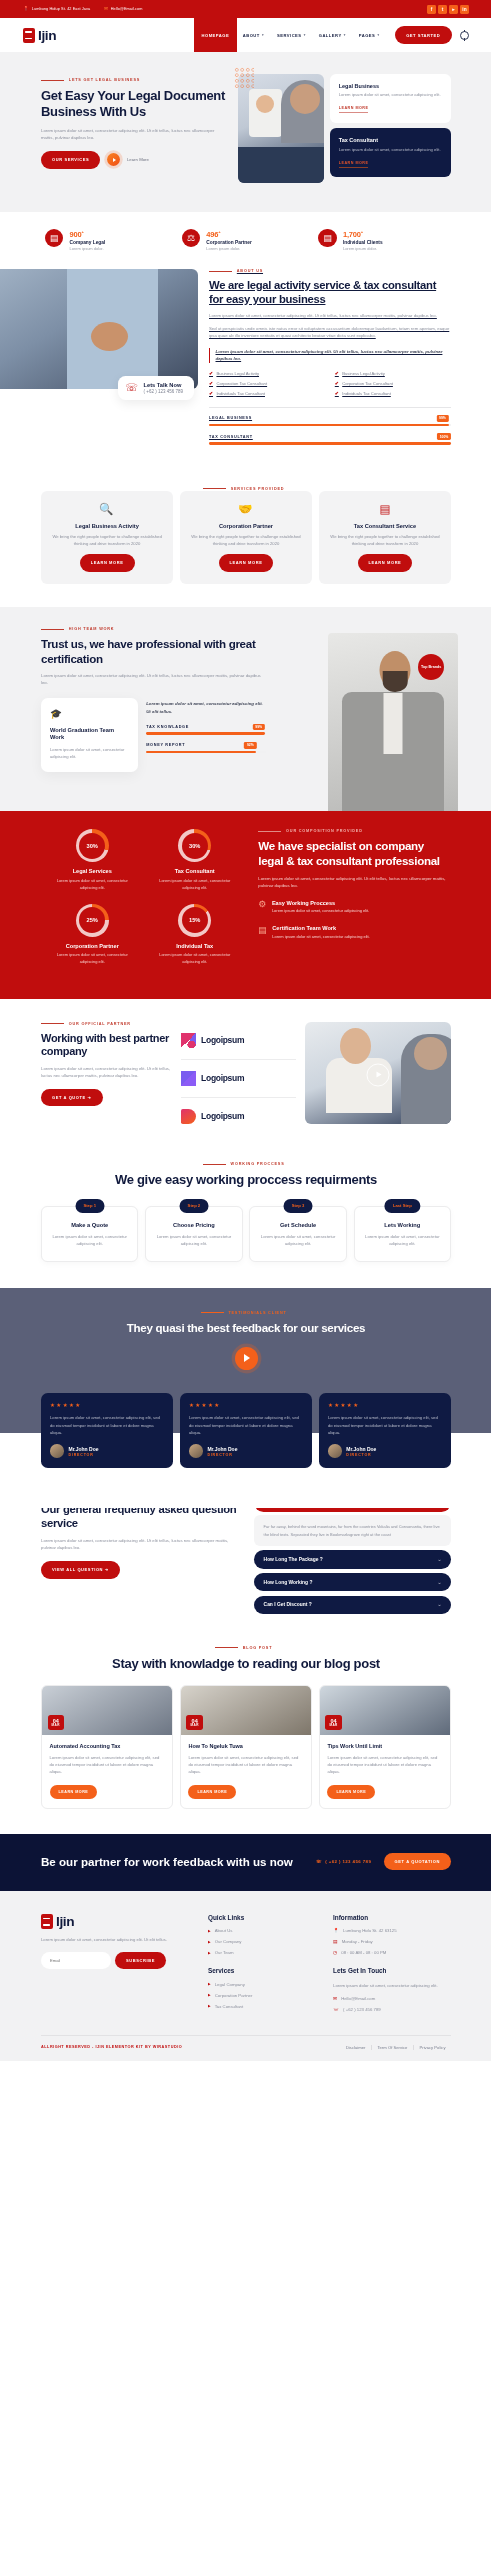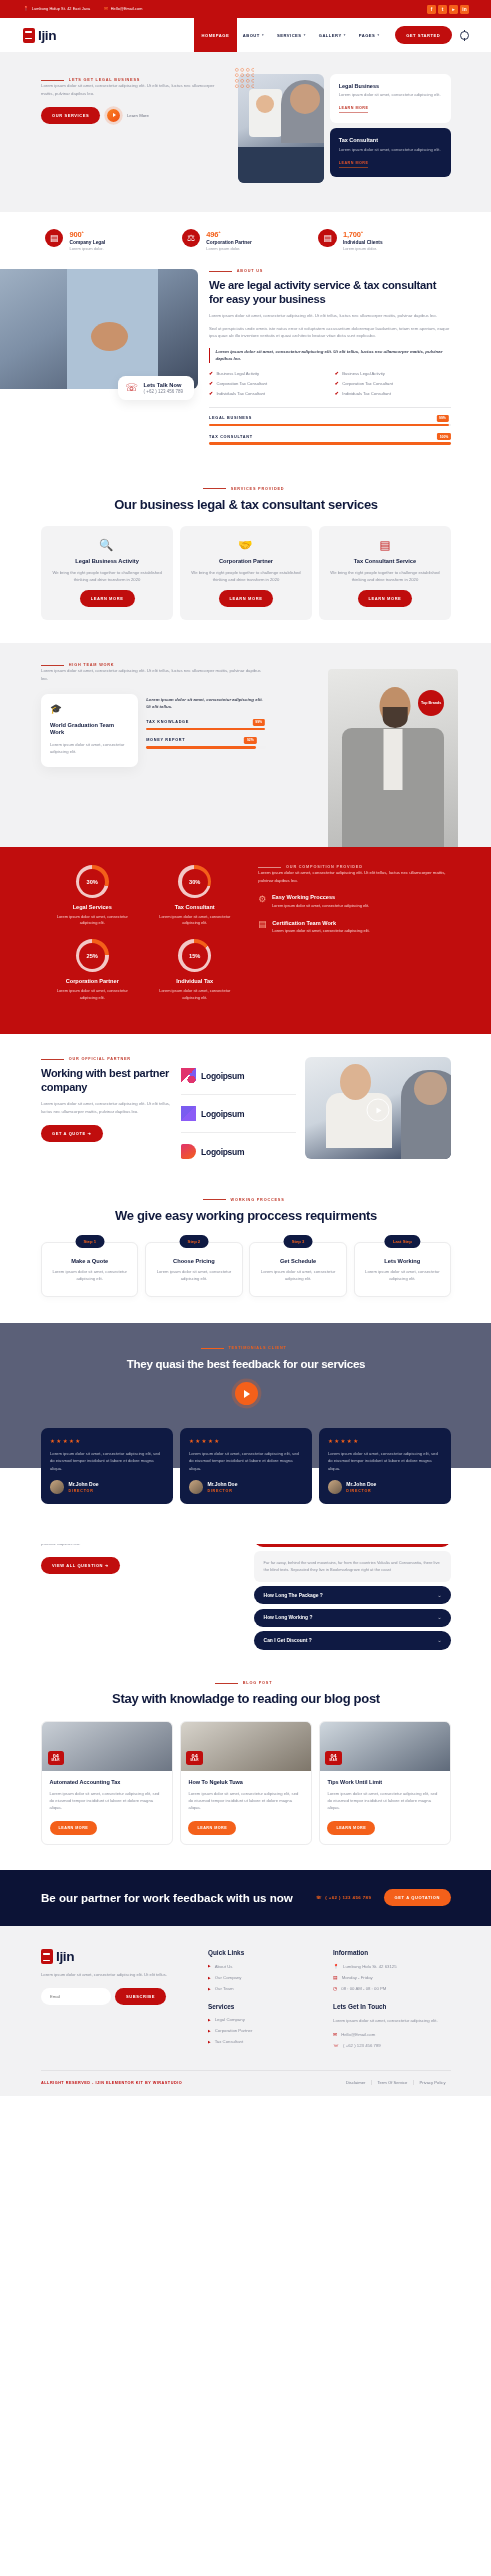--- a/index.html
+++ b/index.html
@@ -96,21 +96,21 @@
   
   .about { background: #fff; padding: 0 0 23px; display: flex; gap: 11px; align-items: flex-start; }
   .about-l { width: 198px; margin-left: -41px; position: relative; }
   .about-img { width: 100%; height: 120px; border-radius: 0 6.1px 6.1px 0; background: linear-gradient(150deg,#9fb0c3 0%,#7d8fa6 40%,#3e4a5f 100%); position: relative; overflow: hidden; }
   .about-img .sh { position: absolute; left: 34%; top: 0; width: 46%; height: 100%; background: #aec2d6; }
   .about-img .hand { position: absolute; left: 46%; top: 44%; width: 37px; height: 29px; border-radius: 50%; background: #c9926b; }
   .talk { position: absolute; right: 4.1px; bottom: -11px; background: #fff; border-radius: 7.5px; padding: 6.1px 11px 6.1px 7.5px; display: flex; align-items: center; gap: 5.5px; box-shadow: 0 3.4px 11px rgba(0,0,0,.08); }
   .talk .ph { font-size: 10.2px; color: #c00d0d; }
   .talk .t1 { font-size: 5.7px; font-weight: bold; color: #111a3d; }
   .talk .t2 { font-size: 4.5px; color: #7c8090; margin-top: 1.4px; }
-  .about-r { flex: 1; padding-right: 0; }
+  .about-r { flex: 1; padding-right: 0; text-decoration: underline; }
   .about-r .h2 { margin: 5.5px 0 6.1px; font-size: 11.3px; }
   .about-r .p + .p { margin-top: 4.8px; }
   .quote { border-left: 1.6px solid #c00d0d; padding-left: 5.5px; margin: 8.2px 0 8.2px; font-size: 4.4px; font-style: italic; font-weight: bold; line-height: 1.7; color: #3d4355; }
   .checks { display: flex; gap: 9.6px; }
   .checkcol { flex: 1; }
   .chk { display: flex; gap: 3.4px; align-items: center; font-size: 4.2px; color: #7c8090; margin-bottom: 4.8px; }
   .chk b { color: #c00d0d; font-size: 4.8px; }
   .hr { height: 0.7px; background: #e6e6e8; margin: 6.1px 0 9px; }
   .barrow { margin-bottom: 8.2px; position: relative; }
   .barrow .bl { font-size: 3.8px; font-weight: bold; letter-spacing: 0.7px; color: #111a3d; margin-bottom: 3.4px; }
@@ -323,20 +323,21 @@
       </div>
     <button class="cta">GET STARTED</button>
     <div class="searchicon"></div>
   </div>
 </div>
 
 <div class="hero">
   <div class="wrap hero-in">
     <div class="hero-l">
       <div class="eyebrow">LETS GET LEGAL BUSINESS</div>
+      <div class="h2">Get Easy Your Legal Document Business With Us</div>
       <div class="p">Lorem ipsum dolor sit amet, consectetur adipiscing elit. Ut elit tellus, luctus nec ullamcorper mattis, pulvinar dapibus leo.</div>
       <div class="hero-actions">
         <button class="btn-red">OUR SERVICES</button>
         <div class="play">
             <i></i>
           </div>
         <span class="learn">Learn More</span>
       </div>
     </div>
     <div class="hero-r">
@@ -457,21 +458,20 @@
           <div class="barfill" style="width:100%"></div>
         </div>
       <div class="barpct" style="left:100%">100%</div>
     </div>
   </div>
 </div>
 
 <div class="services">
   <div class="wrap">
     <div class="eyebrow center">SERVICES PROVIDED</div>
-    <div class="h2 center">Our business legal &amp; tax consultant services</div>
     <div class="scards">
       <div class="scard">
         <div class="ic">🔍</div>
         <h4>Legal Business Activity</h4>
         <p>We bring the right people together to challenge established thinking and drive transform in 2020</p>
         <button class="btn-red">LEARN MORE</button>
       </div>
       <div class="scard">
         <div class="ic">🤝</div>
         <h4>Corporation Partner</h4>
@@ -485,20 +485,21 @@
         <button class="btn-red">LEARN MORE</button>
       </div>
     </div>
   </div>
 </div>
 
 <div class="trust">
   <div class="wrap trust-in" style="min-height:184px">
     <div class="trust-l">
       <div class="eyebrow">HIGH TEAM WORK</div>
+      <div class="h2">Trust us, we have professional with great certification</div>
       <div class="p">Lorem ipsum dolor sit amet, consectetur adipiscing elit. Ut elit tellus, luctus nec ullamcorper mattis, pulvinar dapibus leo.</div>
       <div class="tcards">
         <div class="gradcard">
           <div class="ic">🎓</div>
           <h4>World Graduation Team Work</h4>
           <p>Lorem ipsum dolor sit amet, consectetur adipiscing elit.</p>
         </div>
         <div class="tright">
           <div class="iq">Lorem ipsum dolor sit amet, consectetur adipiscing elit. Ut elit tellus.</div>
           <div class="barrow">
@@ -557,20 +558,21 @@
       <div class="donutbox">
         <div class="donut" style="background:conic-gradient(#f4601a 0% 15%, #f3c8c6 15% 100%)">
             <div class="inner">15%</div>
           </div>
         <h4>Individual Tax</h4>
         <p>Lorem ipsum dolor sit amet, consectetur adipiscing elit.</p>
       </div>
     </div>
     <div class="spec-r">
       <div class="eyebrow">OUR COMPOSITION PROVIDED</div>
+      <div class="h2">We have specialist on company legal &amp; tax consultant professional</div>
       <div class="p">Lorem ipsum dolor sit amet, consectetur adipiscing elit. Ut elit tellus, luctus nec ullamcorper mattis, pulvinar dapibus leo.</div>
       <div class="feat">
         <div class="fic">⚙</div>
         <div>
           <h5>Easy Working Proccess</h5>
           <p>Lorem ipsum dolor sit amet, consectetur adipiscing elit.</p>
         </div>
       </div>
       <div class="feat">
         <div class="fic">▤</div>
@@ -696,20 +698,21 @@
           </div>
         </div>
       </div>
     </div>
   </div>
 </div>
 
 <div class="faq wrap">
   <div class="faq-l">
     <div class="eyebrow">ANSWER QUESTION</div>
+    <div class="h2">Our general frequently asked question service</div>
     <div class="p">Lorem ipsum dolor sit amet, consectetur adipiscing elit. Ut elit tellus, luctus nec ullamcorper mattis, pulvinar dapibus leo.</div>
     <button class="btn-red"><span>VIEW ALL QUESTION</span> ➜</button>
   </div>
   <div class="faq-r">
     <div class="acc">
       <div class="acchead open">
         <span class="q">How To Order ?</span>
         <span class="ar">↑</span>
       </div>
       <div class="accbody">Far far away, behind the word mountains, far from the countries Vokalia and Consonantia, there live the blind texts. Separated they live in Bookmarksgrove right at the coast</div>

